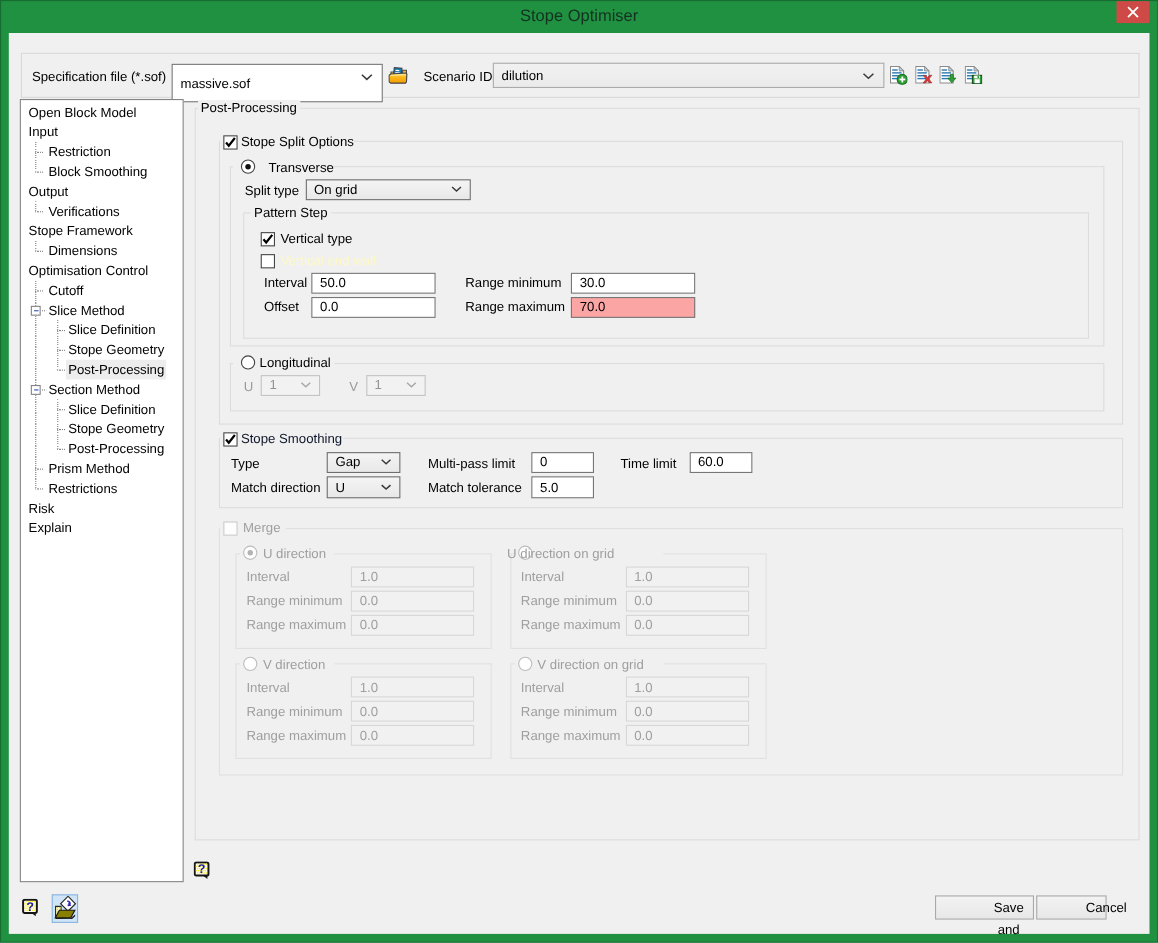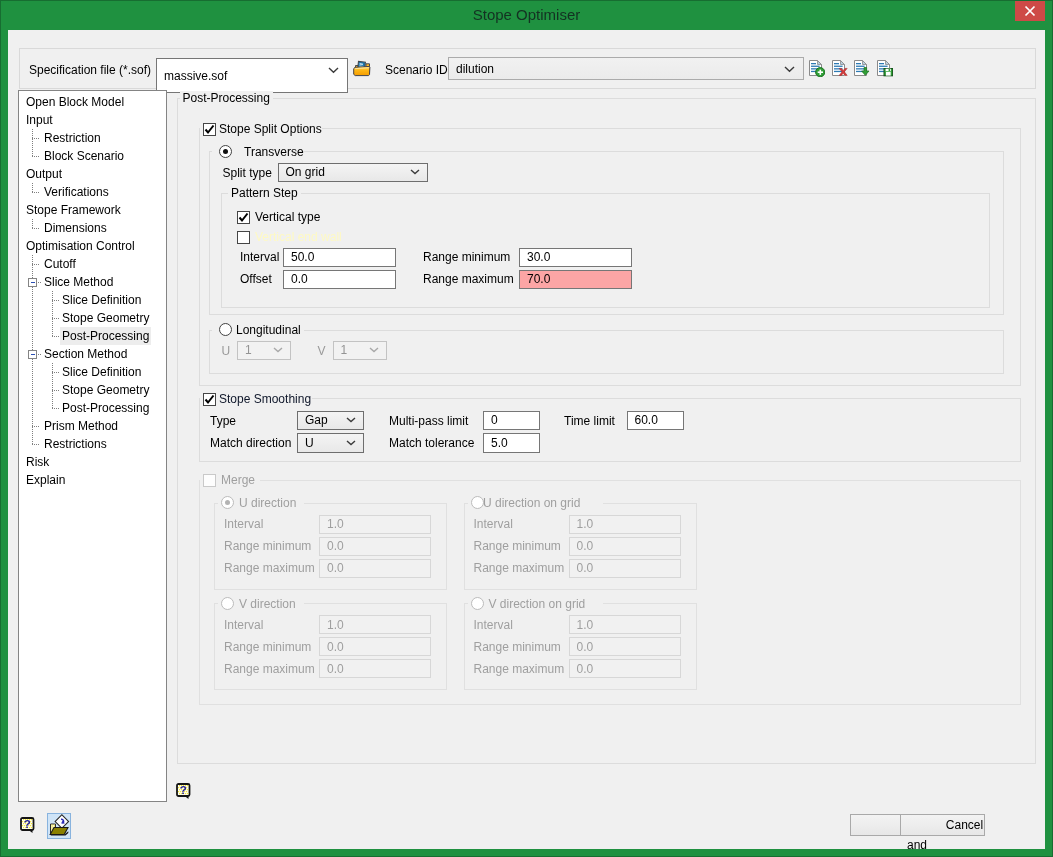--- a/index.html
+++ b/index.html
@@ -90,21 +90,21 @@
       <rect x="7" y="8.5" width="8.6" height="7.3" fill="#2f9e36" stroke="#14541a"></rect>
       <rect x="8.6" y="8.7" width="5.2" height="2.6" fill="#fff"></rect>
       <rect x="8.9" y="12" width="4.8" height="3.6" fill="#fff"></rect>
       <rect x="11.6" y="9" width="1.4" height="2" fill="#2f9e36"></rect>
     </svg></div>
 <div style="position:absolute;left:18px;top:90px;width:149px;height:712px;background:#fff;border:1px solid #848484;box-sizing:border-box"></div>
 <div style="position:absolute;left:60px;top:327px;width:91px;height:18px;background:#ededed"></div>
 <div class="ti" style="left:26px;top:93px">Open Block Model</div>
 <div class="ti" style="left:26px;top:111px">Input</div>
 <div class="ti" style="left:44px;top:129px">Restriction</div>
-<div class="ti" style="left:44px;top:147px">Block Scenario</div>
+<div class="ti" style="left:44px;top:147px">Block Smoothing</div>
 <div class="ti" style="left:26px;top:165px">Output</div>
 <div class="ti" style="left:44px;top:183px">Verifications</div>
 <div class="ti" style="left:26px;top:201px">Stope Framework</div>
 <div class="ti" style="left:44px;top:219px">Dimensions</div>
 <div class="ti" style="left:26px;top:237px">Optimisation Control</div>
 <div class="ti" style="left:44px;top:255px">Cutoff</div>
 <div class="ti" style="left:44px;top:273px">Slice Method</div>
 <div class="ti" style="left:62px;top:291px">Slice Definition</div>
 <div class="ti" style="left:62px;top:309px">Stope Geometry</div>
 <div class="ti" style="left:62px;top:327px">Post-Processing</div>
@@ -262,21 +262,21 @@
 <div style="position:absolute;left:319px;top:536.5px;width:112px;height:19px;border:1px solid #d7d7d7;background:#f1f1f1;color:#9f9f9f;box-sizing:border-box">
     <span style="position:absolute;left:7px;top:50%;transform:translateY(-50%)">0.0</span>
   </div>
 <div style="position:absolute;left:224px;top:568.0px;transform:translateY(-50%);color:#9f9f9f;white-space:nowrap">Range maximum</div>
 <div style="position:absolute;left:319px;top:558.5px;width:112px;height:19px;border:1px solid #d7d7d7;background:#f1f1f1;color:#9f9f9f;box-sizing:border-box">
     <span style="position:absolute;left:7px;top:50%;transform:translateY(-50%)">0.0</span>
   </div>
 <div style="position:absolute;left:463.5px;top:502.5px;width:233.0px;height:87.0px;border:1px solid #e0e0e0;box-sizing:border-box"></div>
 <div style="position:absolute;left:467.5px;top:495.5px;width:135.8px;height:15px;background:#f0f0f0"></div>
 <div style="position:absolute;left:470.5px;top:496.0px;width:11px;height:11px;border:1px solid #bcbcbc;border-radius:50%;background:#fff"></div>
-<div style="position:absolute;left:483px;top:503.0px;transform:translateY(-50%);color:#9f9f9f;white-space:nowrap">U direction on grid</div>
+<div style="position:absolute;left:461px;top:503.0px;transform:translateY(-50%);color:#9f9f9f;white-space:nowrap">U direction on grid</div>
 <div style="position:absolute;left:473.5px;top:524.0px;transform:translateY(-50%);color:#9f9f9f;white-space:nowrap">Interval</div>
 <div style="position:absolute;left:568.5px;top:514.5px;width:112px;height:19px;border:1px solid #d7d7d7;background:#f1f1f1;color:#9f9f9f;box-sizing:border-box">
     <span style="position:absolute;left:7px;top:50%;transform:translateY(-50%)">1.0</span>
   </div>
 <div style="position:absolute;left:473.5px;top:546.0px;transform:translateY(-50%);color:#9f9f9f;white-space:nowrap">Range minimum</div>
 <div style="position:absolute;left:568.5px;top:536.5px;width:112px;height:19px;border:1px solid #d7d7d7;background:#f1f1f1;color:#9f9f9f;box-sizing:border-box">
     <span style="position:absolute;left:7px;top:50%;transform:translateY(-50%)">0.0</span>
   </div>
 <div style="position:absolute;left:473.5px;top:568.0px;transform:translateY(-50%);color:#9f9f9f;white-space:nowrap">Range maximum</div>
 <div style="position:absolute;left:568.5px;top:558.5px;width:112px;height:19px;border:1px solid #d7d7d7;background:#f1f1f1;color:#9f9f9f;box-sizing:border-box">
@@ -378,12 +378,12 @@
       <g transform="rotate(45 13.5 7.5)">
         <rect x="9" y="2.5" width="9.5" height="9.5" fill="#fff" stroke="#2a2a2a" stroke-width="1.1"></rect>
         <path d="M11.5 6 Q14.5 4.2 15.7 7.2 M14.6 8.6 L15.9 7 L13.9 6.5" stroke="#2525b5" stroke-width="1.5" fill="none"></path>
       </g>
       <path d="M2.5 10 L7.5 10 L7.5 20 L2.5 20 Z" fill="#fdfbc0" stroke="#2a2a2a"></path>
       <path d="M3.5 11 L4.7 11 M6 11 L7 11 M3.5 13 L4.7 13 M6 13 L7 13 M3.5 15 L4.7 15 M6 15 L7 15 M3.5 17 L4.7 17 M6 17 L7 17" stroke="#d8c83a" stroke-width="1"></path>
       <path d="M2.2 20.5 L6 13.5 L20 13.5 L16.2 20.5 Z" fill="#8a8000" stroke="#1a1a1a" stroke-width="1.1"></path>
       <path d="M16.2 20.7 L20.3 17.3 L20.3 19 L17.5 21.4 L3 21.4 L2.2 20.6 Z" fill="#1a1a1a"></path>
     </svg></div>
 <div class="btn" style="left:850px;top:814px;width:90px;height:22px;line-height:20px">Save and Run</div>
-<div class="btn" style="left:900px;top:814px;width:85px;height:22px;line-height:20px">Cancel</div>
+<div class="btn" style="left:942px;top:814px;width:64px;height:22px;line-height:20px">Cancel</div>
 </body></html>

